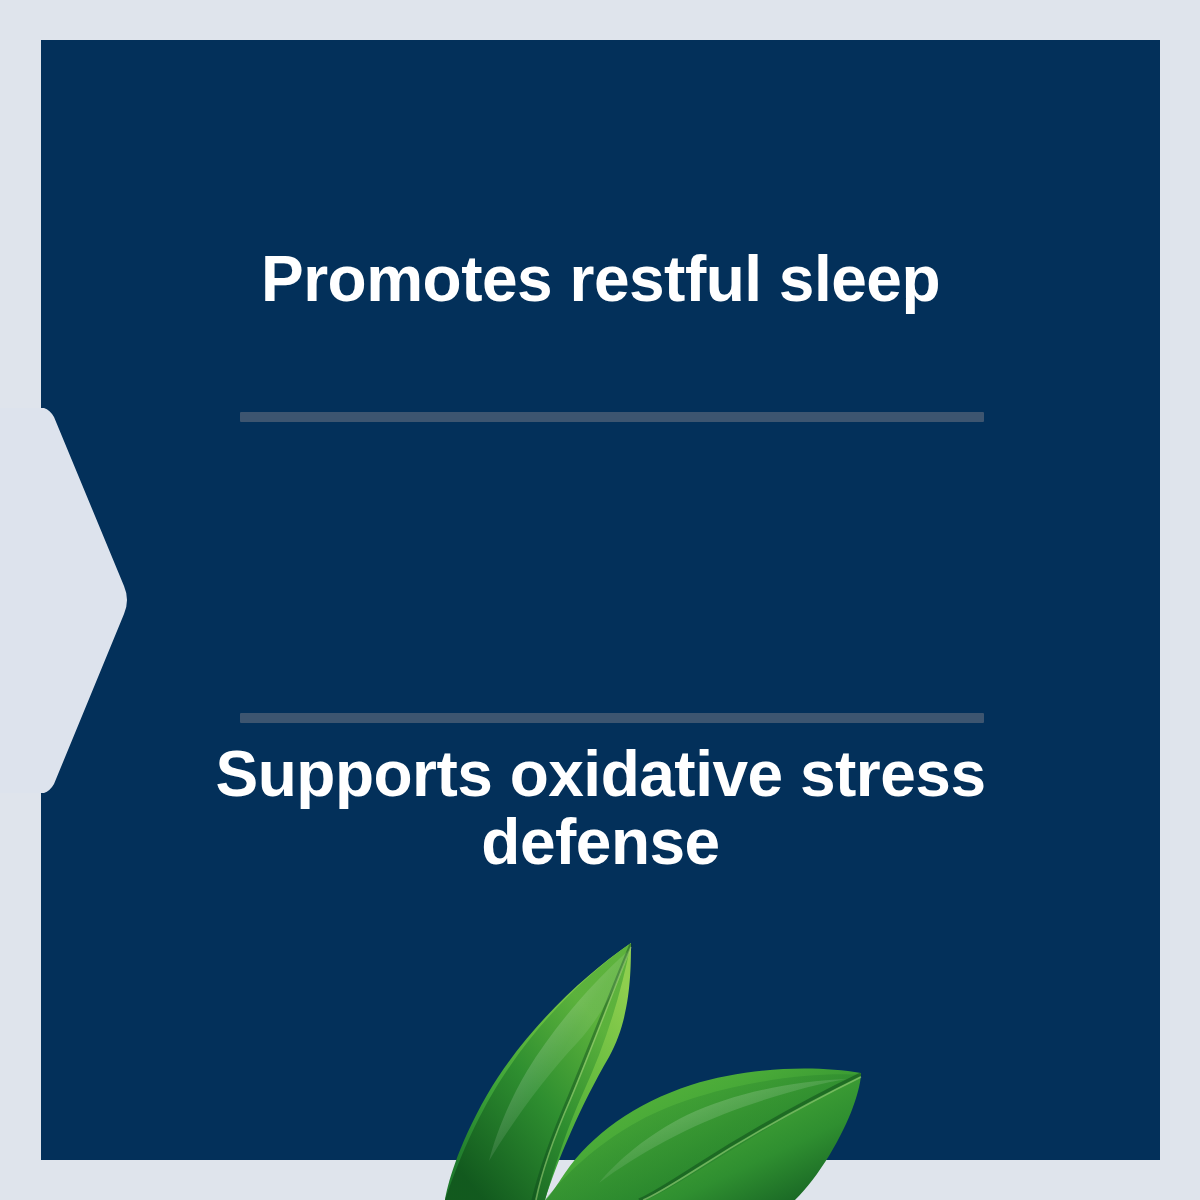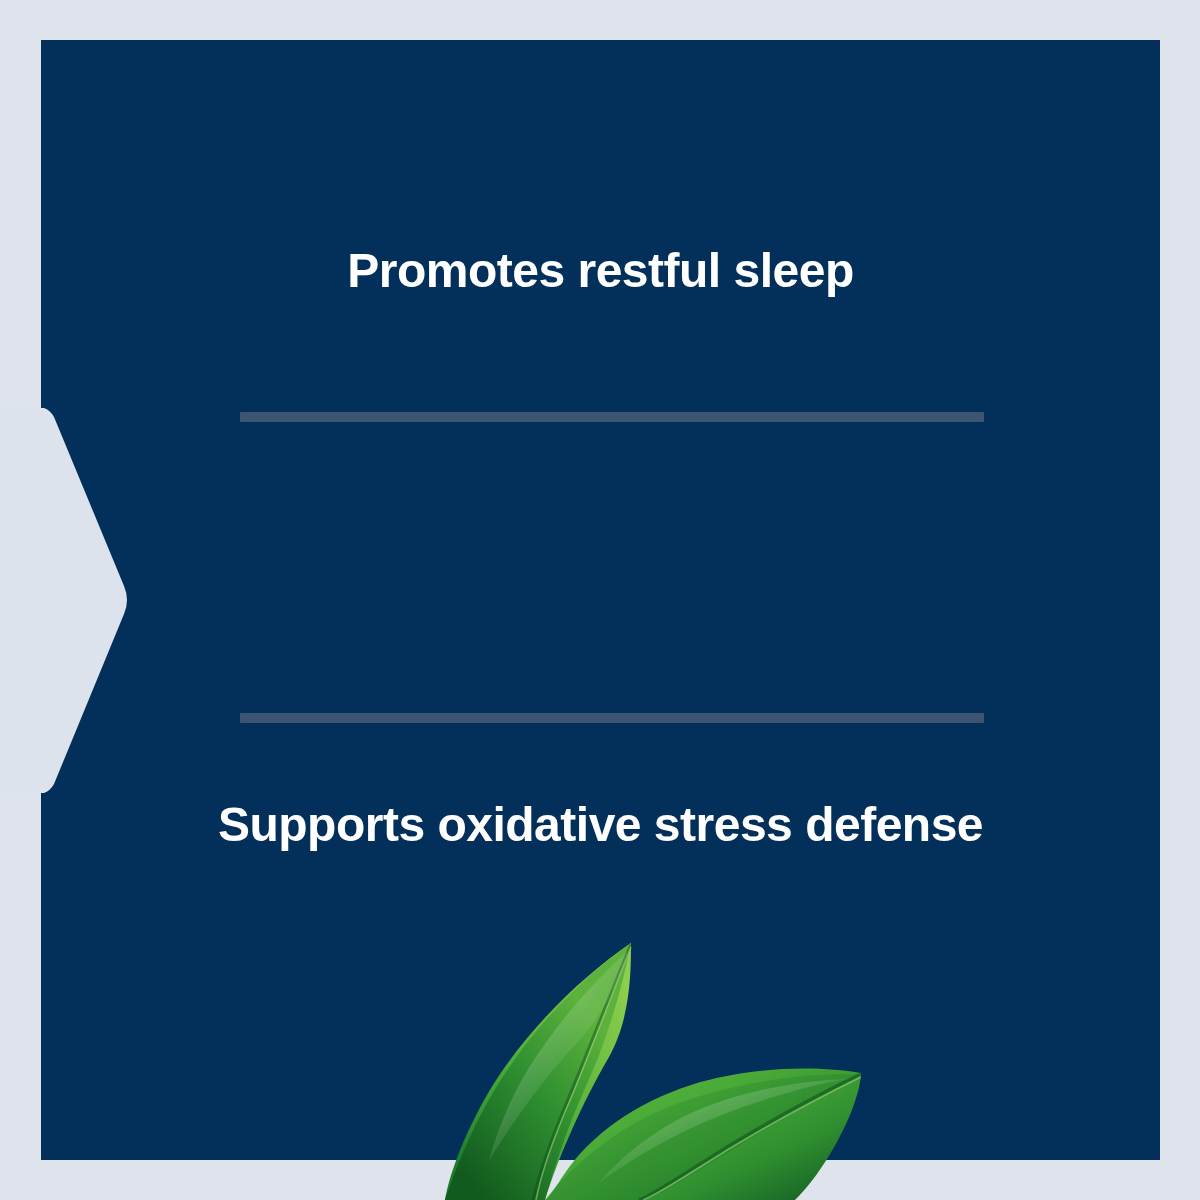--- a/index.html
+++ b/index.html
@@ -37,29 +37,29 @@
     width:1119px;height:1120px;
     z-index:2;
   }
 
   .benefit{
     position:absolute;
     left:0;right:0;
     text-align:center;
     color:#ffffff;
     font-weight:700;
-    font-size:48px;
+    font-size:64px;
     line-height:1.07;
     letter-spacing:-0.5px;
     padding:0 70px;
     box-sizing:border-box;
   }
   #benefit-0{top:205px;}
   #benefit-1{top:430px;}
-  #benefit-2{top:759px;text-align:center;}
+  #benefit-2{top:700px;text-align:center;}
 
   .divider{
     position:absolute;
     left:199px;
     width:744px;
     height:10px;
     background:#3d5570;
     border-radius:1px;
   }
   #divider-0{top:372px;}

